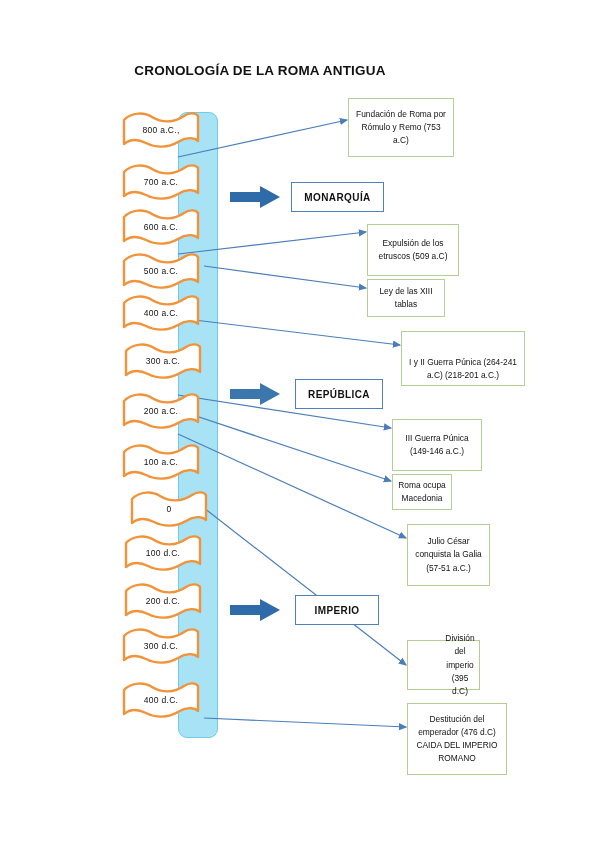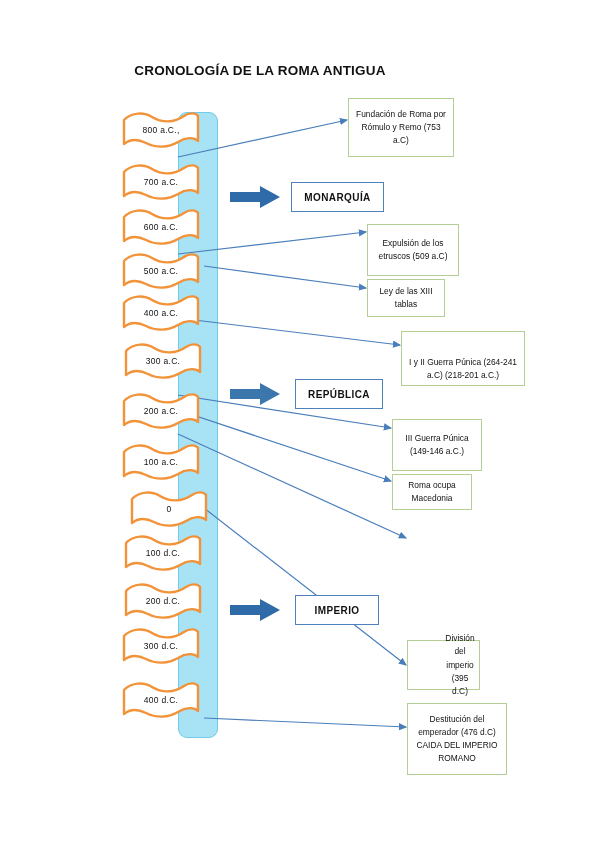--- a/index.html
+++ b/index.html
@@ -264,24 +264,27 @@
   </div>
 
   <div class="event-box" style="left:401px; top:331px; width:124px; height:55px;align-items:flex-end;">
     <span>I y II Guerra Púnica (264-241 a.C) (218-201 a.C.)</span>
   </div>
 
   <div class="event-box" style="left:392px; top:419px; width:90px; height:52px;">
     <span>III Guerra Púnica (149-146 a.C.)</span>
   </div>
 
-  <div class="event-box" style="left:392px; top:474px; width:80px; height:36px;">
+  <div class="event-box" style="left:392px; top:474px; width:60px; height:36px;">
     <span>Roma ocupa Macedonia</span>
   </div>
 
+  <div class="event-box" style="left:407px; top:524px; width:83px; height:62px;">
+    <span>Julio César conquista la Galia (57-51 a.C.)</span>
+  </div>
 
   <div class="event-box" style="left:407px; top:640px; width:73px; height:50px;padding-left:38px;">
     <span>División del imperio (395 d.C)</span>
   </div>
 
   <div class="event-box" style="left:407px; top:703px; width:100px; height:72px;">
     <span>Destitución del emperador (476 d.C) CAIDA DEL IMPERIO ROMANO</span>
   </div>
 
 </div>

